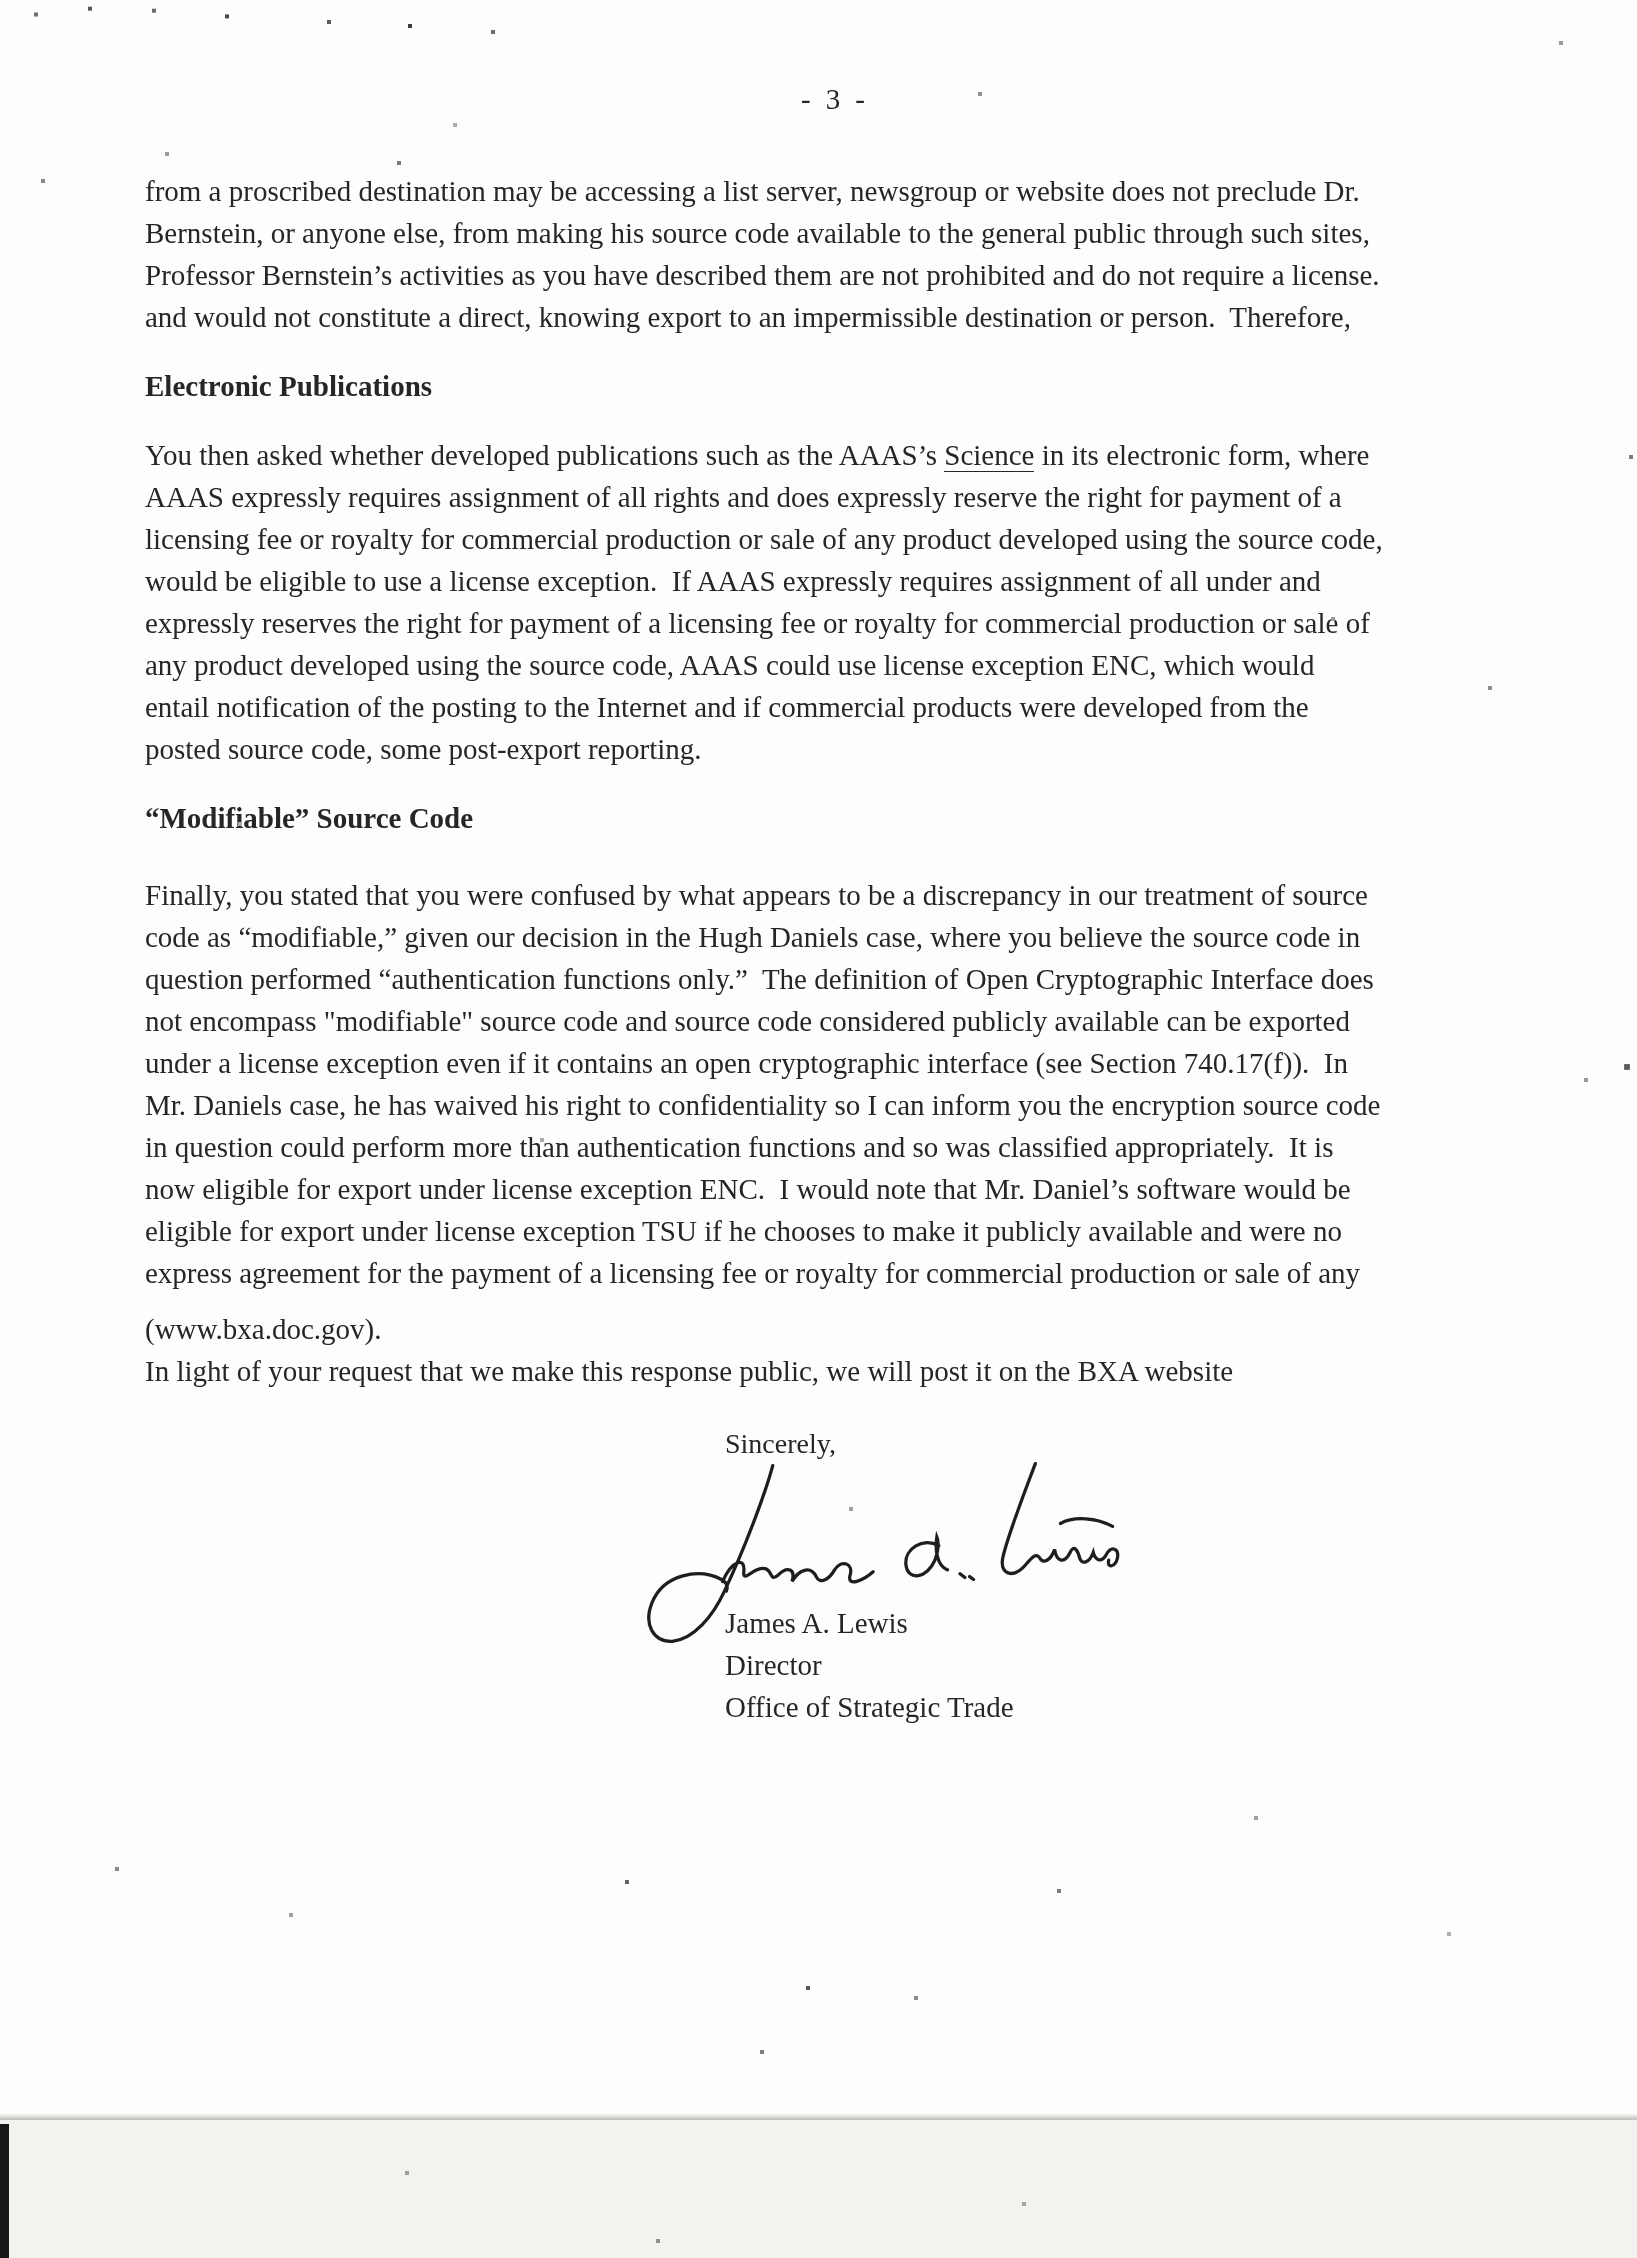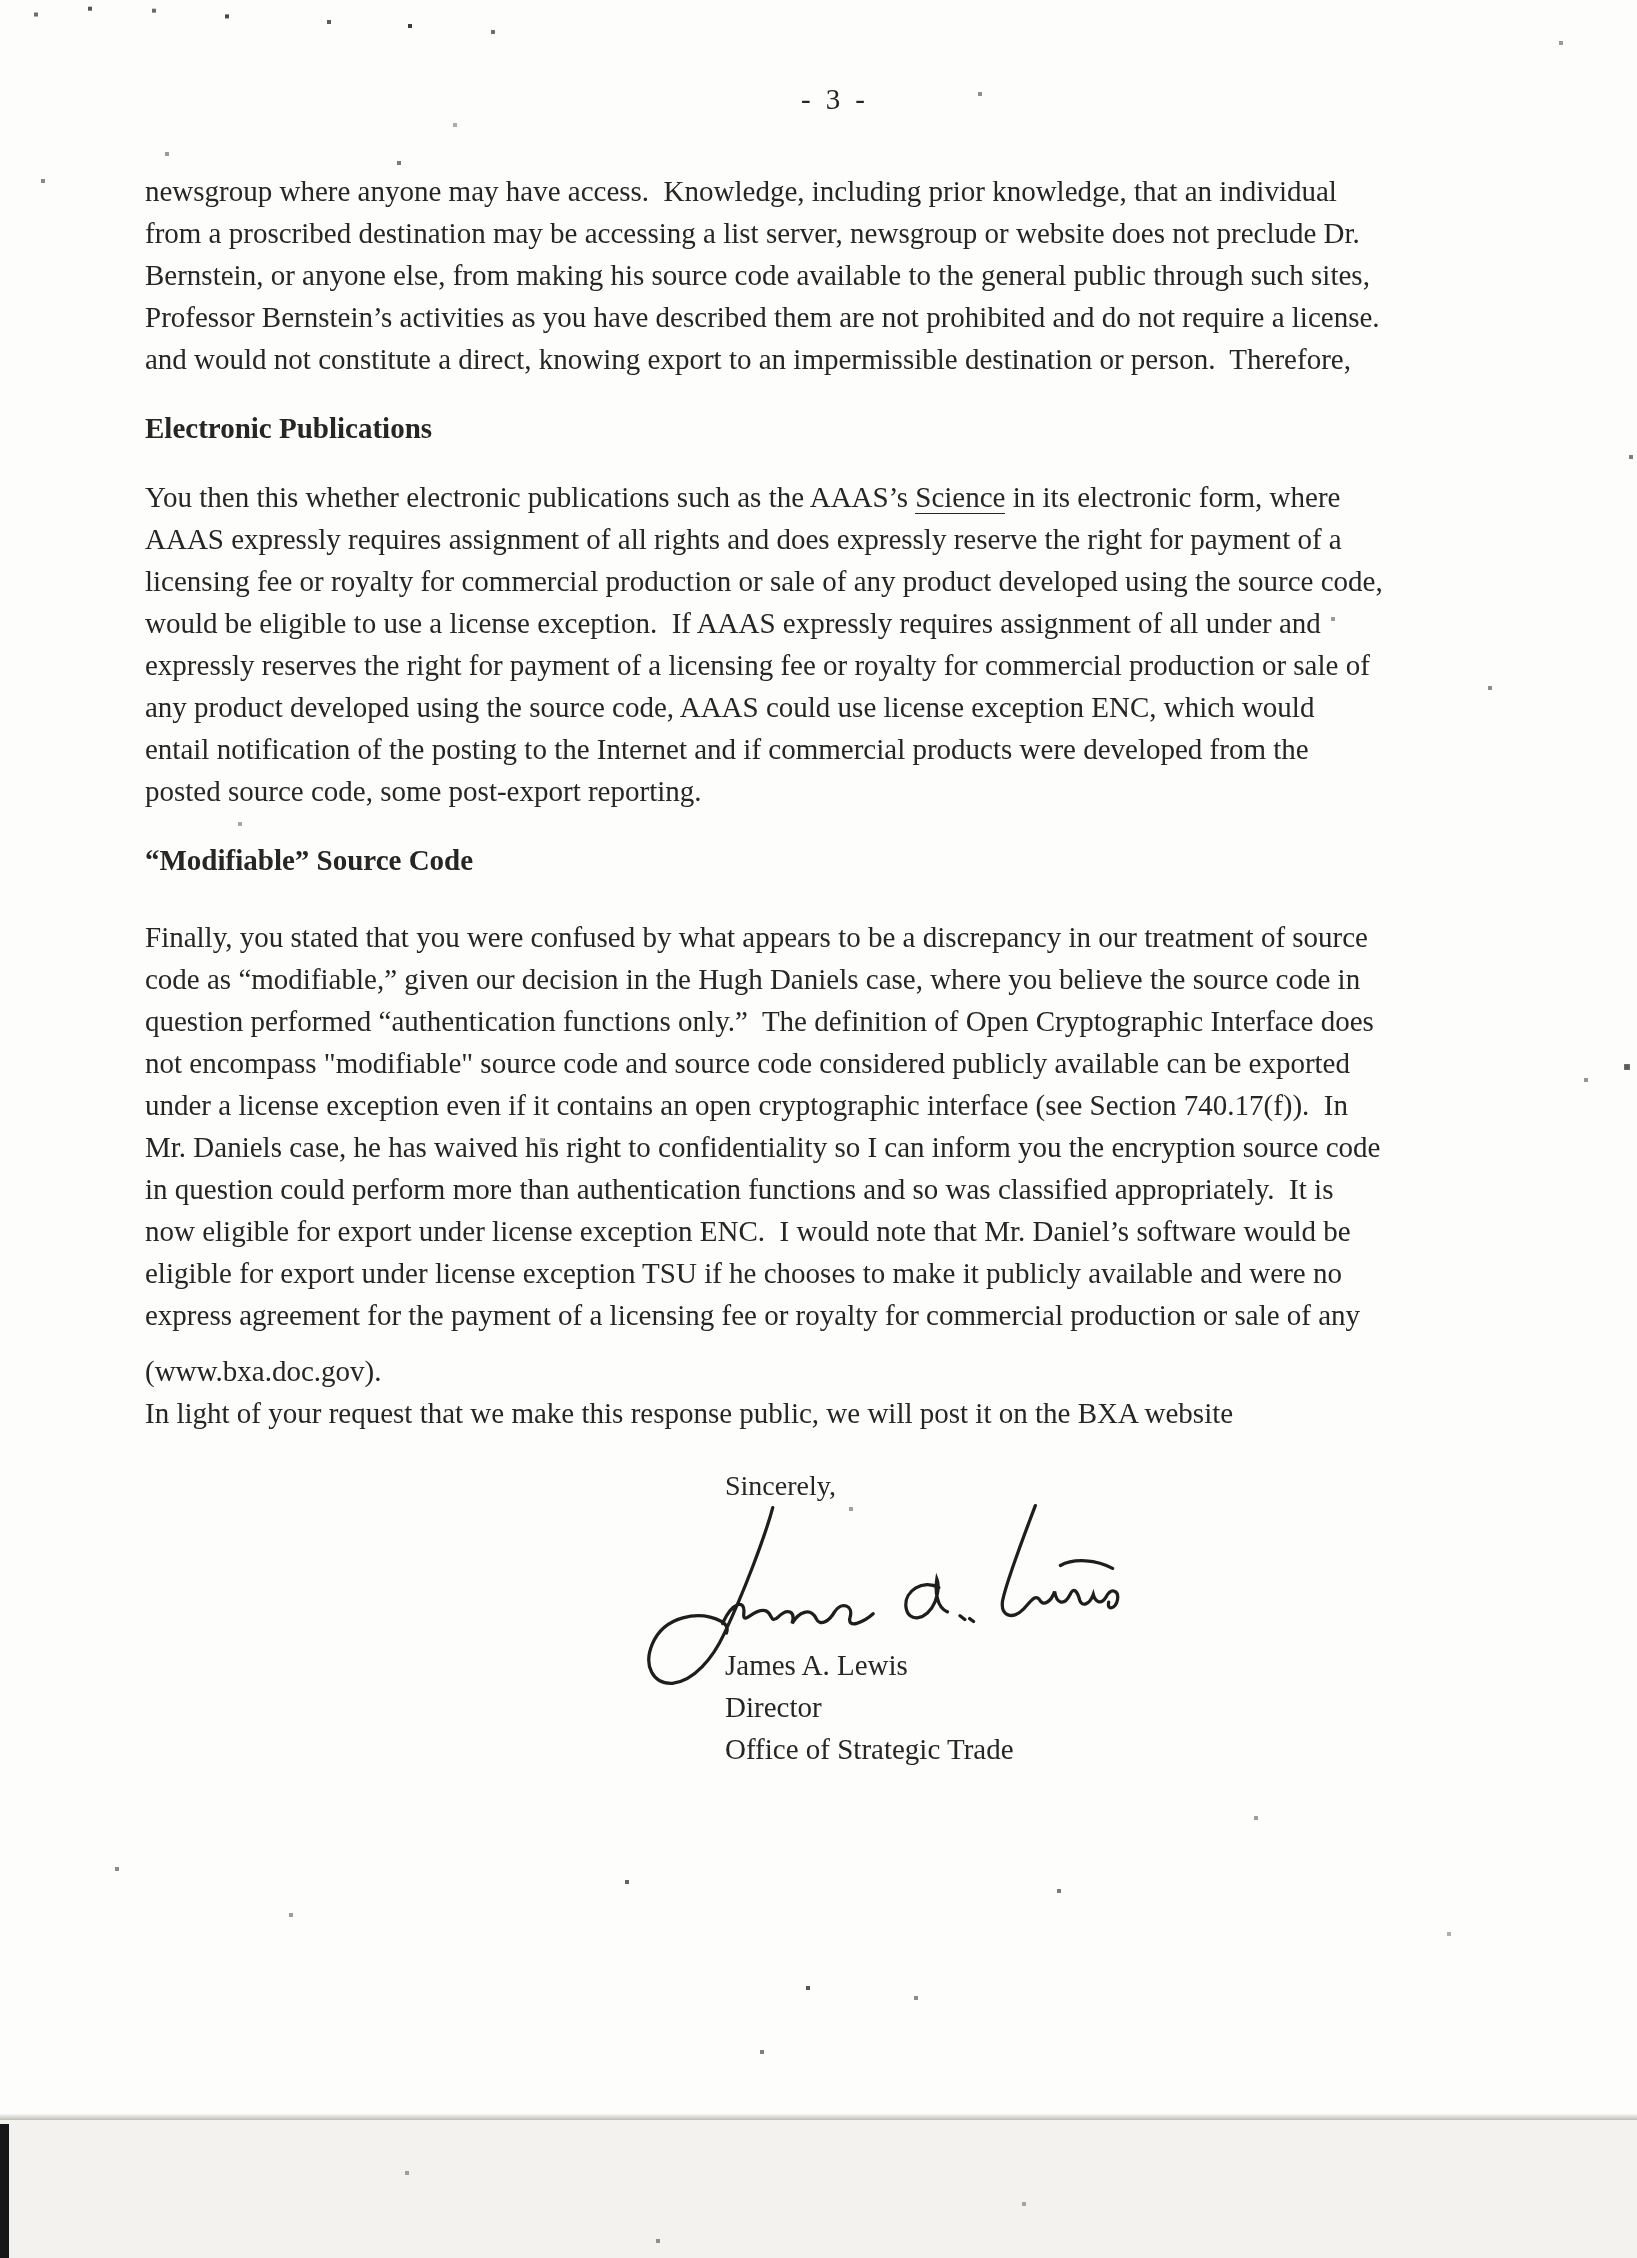--- a/index.html
+++ b/index.html
@@ -65,29 +65,28 @@
       239px 823px 0 1px #a8a8a8, 1332px 618px 0 1px #9c9c9c, 541px 1139px 0 1px #ababab;
   }
 </style>
 </head>
 <body>
 
 <div class="page-number">- 3 -</div>
 
 <div class="letter-body">
     <div class="para">
-      <div class="line">newsgroup where anyone may have access.  Knowledge, including prior knowledge, that an individual</div>
       <div class="line">from a proscribed destination may be accessing a list server, newsgroup or website does not preclude Dr.</div>
       <div class="line">Bernstein, or anyone else, from making his source code available to the general public through such sites,</div>
       <div class="line">Professor Bernstein’s activities as you have described them are not prohibited and do not require a license.</div>
       <div class="line">and would not constitute a direct, knowing export to an impermissible destination or person.  Therefore,</div>
     </div>
     <div class="heading">Electronic Publications</div>
     <div class="para">
-      <div class="line"><span>You then this whether electronic publications such as the AAAS’s </span><span class="u">Science</span><span> in its electronic form, where</span></div>
+      <div class="line"><span>You then asked whether developed publications such as the AAAS’s </span><span class="u">Science</span><span> in its electronic form, where</span></div>
       <div class="line">AAAS expressly requires assignment of all rights and does expressly reserve the right for payment of a</div>
       <div class="line">licensing fee or royalty for commercial production or sale of any product developed using the source code,</div>
       <div class="line">would be eligible to use a license exception.  If AAAS expressly requires assignment of all under and</div>
       <div class="line">expressly reserves the right for payment of a licensing fee or royalty for commercial production or sale of</div>
       <div class="line">any product developed using the source code, AAAS could use license exception ENC, which would</div>
       <div class="line">entail notification of the posting to the Internet and if commercial products were developed from the</div>
       <div class="line">posted source code, some post-export reporting.</div>
     </div>
     <div class="heading">“Modifiable” Source Code</div>
     <div class="para tight">

